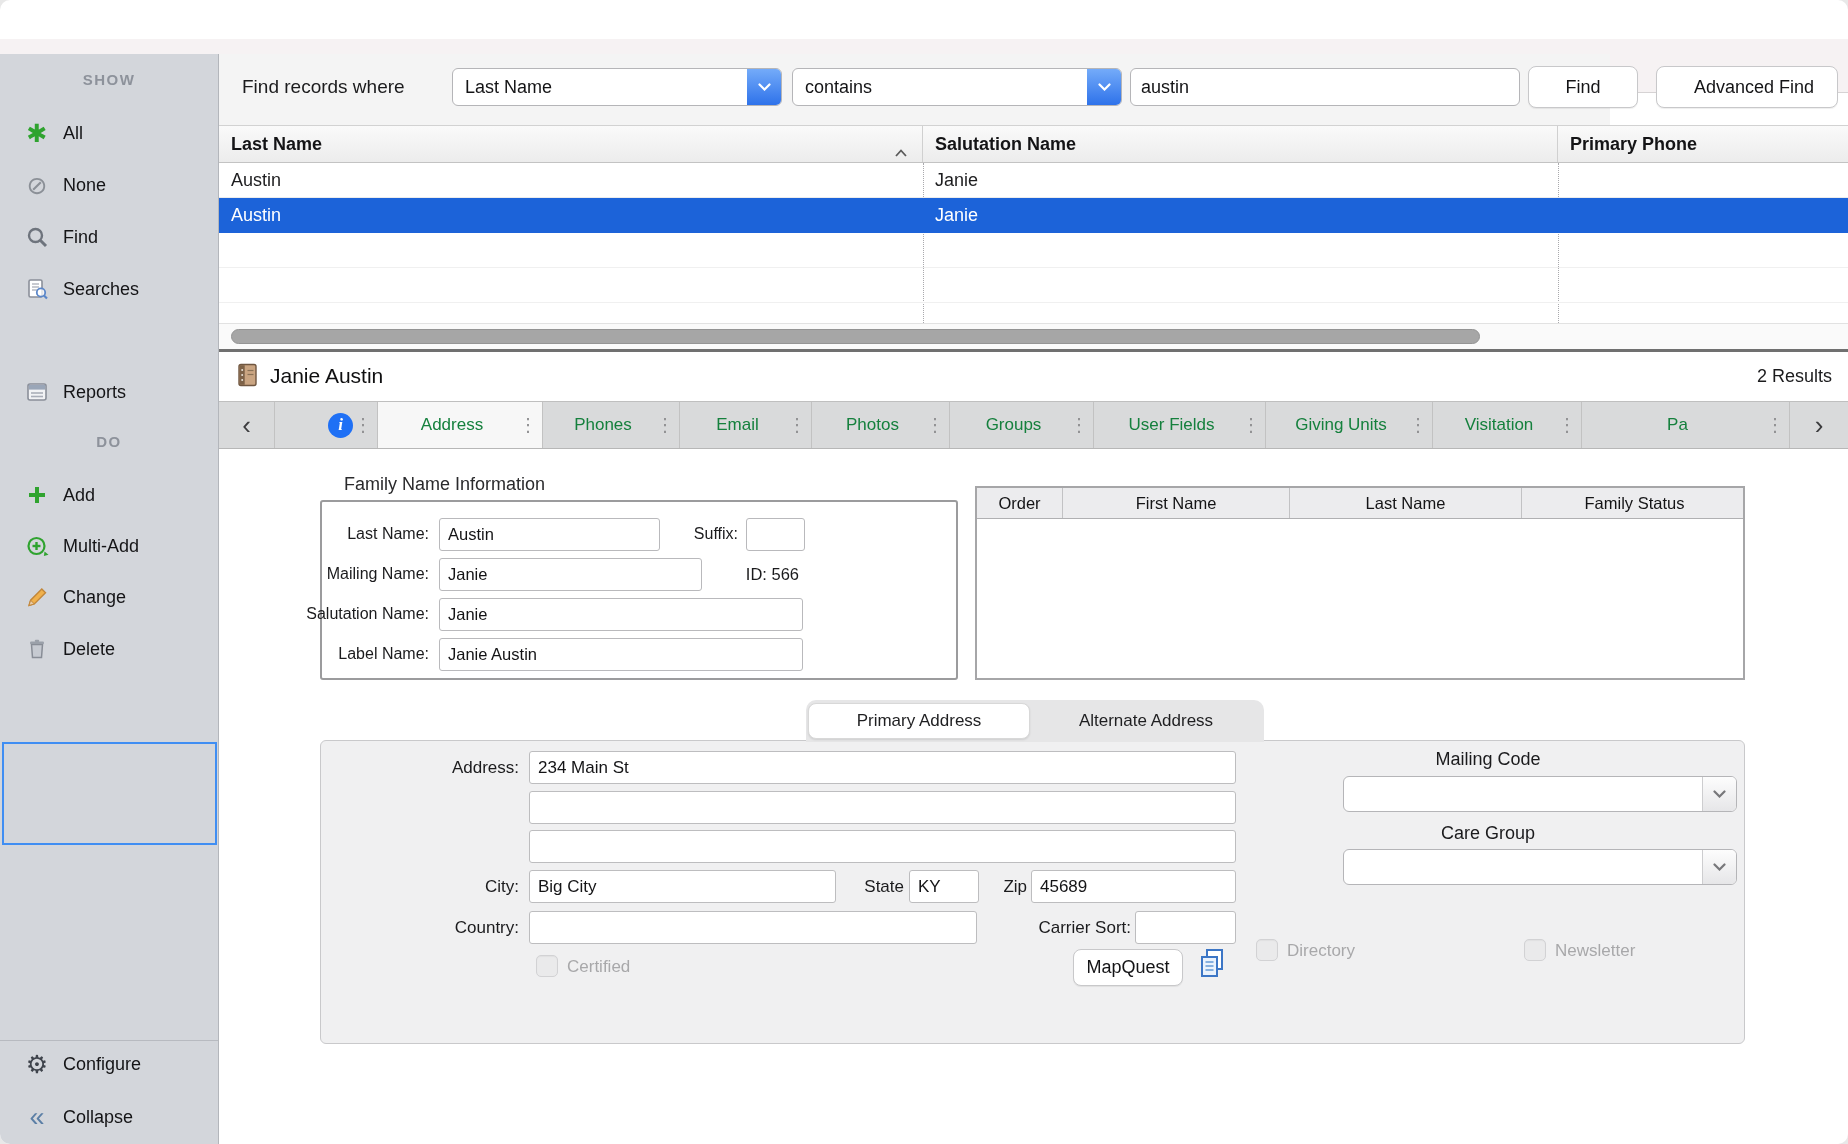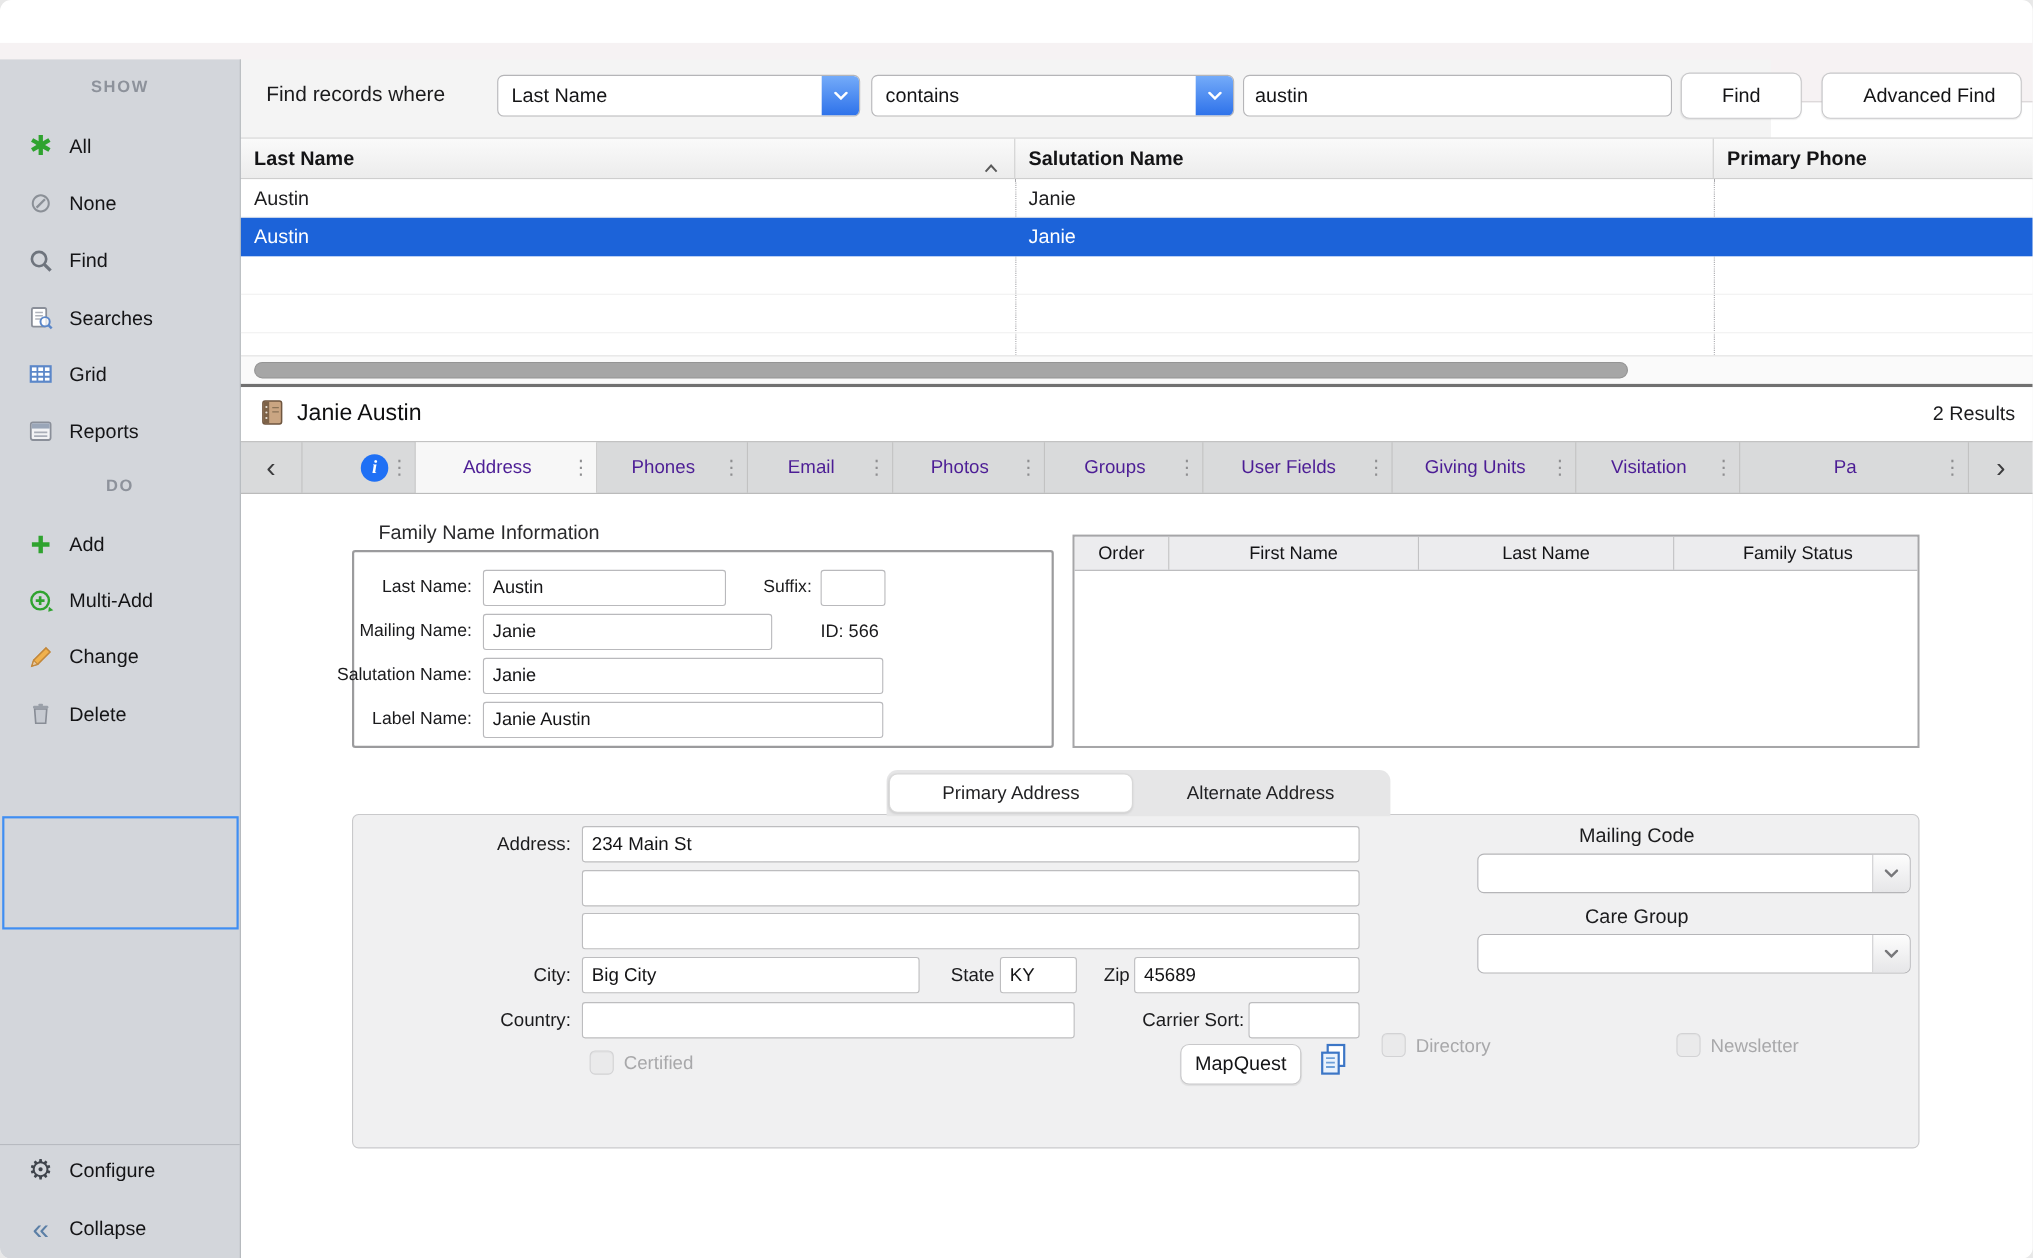--- a/index.html
+++ b/index.html
@@ -81,21 +81,21 @@
   .rec-header { position:absolute; left:219px; top:352px; width:1629px; height:49px;
     background:#fff; }
   .rec-name { position:absolute; left:51px; top:12px; font-size:21px; color:#0f0f10; }
   .rec-count { position:absolute; right:16px; top:14px; font-size:18px; color:#1b1b1d; }
 
   
   .tabbar { position:absolute; left:219px; top:401px; width:1629px; height:48px;
     background:#d9dadb; border-top:1px solid #bfbfbf; border-bottom:1px solid #b7b7b7; }
   .tab { position:absolute; top:0; height:100%; display:flex; align-items:center;
     border-right:1px solid #c2c2c2; cursor:default; }
-  .tab-label { flex:1; text-align:center; font-size:17px; color:#4c1d95; padding-left:8px;
+  .tab-label { flex:1; text-align:center; font-size:17px; color:#15803d; padding-left:8px;
     white-space:nowrap; overflow:hidden; }
   .tab-dots { width:20px; text-align:center; color:#8e8e90; font-size:18px;
     margin-right:4px; }
   .tab.active { background:#f7f7f7; }
   .tab-scroll { position:absolute; top:0; height:100%; display:flex; align-items:center;
     justify-content:center; font-size:26px; color:#3c3c3e; border-right:1px solid #c2c2c2; }
   .info-circle { width:25px; height:25px; border-radius:50%; background:#1f70f5;
     color:#fff; display:flex; align-items:center; justify-content:center;
     font-family:"Liberation Serif","DejaVu Serif",serif; font-style:italic;
     font-weight:bold; font-size:17px; flex:0 0 25px; margin-left:auto; }
@@ -183,32 +183,20 @@
             <rect x="4" y="3" width="13" height="17" rx="1.5" fill="#fff" stroke="#8a8f99" stroke-width="1.6"></rect>
             <line x1="7" y1="7" x2="14" y2="7" stroke="#b0b4bc" stroke-width="1.4"></line>
             <line x1="7" y1="10" x2="14" y2="10" stroke="#b0b4bc" stroke-width="1.4"></line>
             <line x1="7" y1="13" x2="12" y2="13" stroke="#b0b4bc" stroke-width="1.4"></line>
             <circle cx="16" cy="15.5" r="4.2" fill="rgba(255,255,255,.75)" stroke="#5b87c9" stroke-width="1.8"></circle>
             <line x1="19" y1="18.5" x2="22" y2="21.5" stroke="#5b87c9" stroke-width="2.2"></line>
           </svg>
       </span>
       <span>Searches</span>
     </div>
-    <div class="sb-item" style="top:264px;">
-      <span class="sb-icon">
-        <svg width="24" height="24" viewBox="0 0 24 24">
-            <rect x="3" y="5" width="18" height="14" fill="#fff" stroke="#5b87c9" stroke-width="2"></rect>
-            <line x1="3" y1="10" x2="21" y2="10" stroke="#5b87c9" stroke-width="1.6"></line>
-            <line x1="3" y1="14.5" x2="21" y2="14.5" stroke="#5b87c9" stroke-width="1.6"></line>
-            <line x1="9" y1="5" x2="9" y2="19" stroke="#5b87c9" stroke-width="1.6"></line>
-            <line x1="15" y1="5" x2="15" y2="19" stroke="#5b87c9" stroke-width="1.6"></line>
-          </svg>
-      </span>
-      <span>Grid</span>
-    </div>
     <div class="sb-item" style="top:316px;">
       <span class="sb-icon">
         <svg width="24" height="24" viewBox="0 0 24 24">
             <rect x="3" y="4" width="18" height="16" rx="2" fill="#f2f3f5" stroke="#8a8f99" stroke-width="1.6"></rect>
             <rect x="3.8" y="4.8" width="16.4" height="4.8" fill="#9aa6b8"></rect>
             <line x1="6" y1="13" x2="18" y2="13" stroke="#a9aeb8" stroke-width="1.6"></line>
             <line x1="6" y1="16.5" x2="18" y2="16.5" stroke="#a9aeb8" stroke-width="1.6"></line>
           </svg>
       </span>
       <span>Reports</span>

